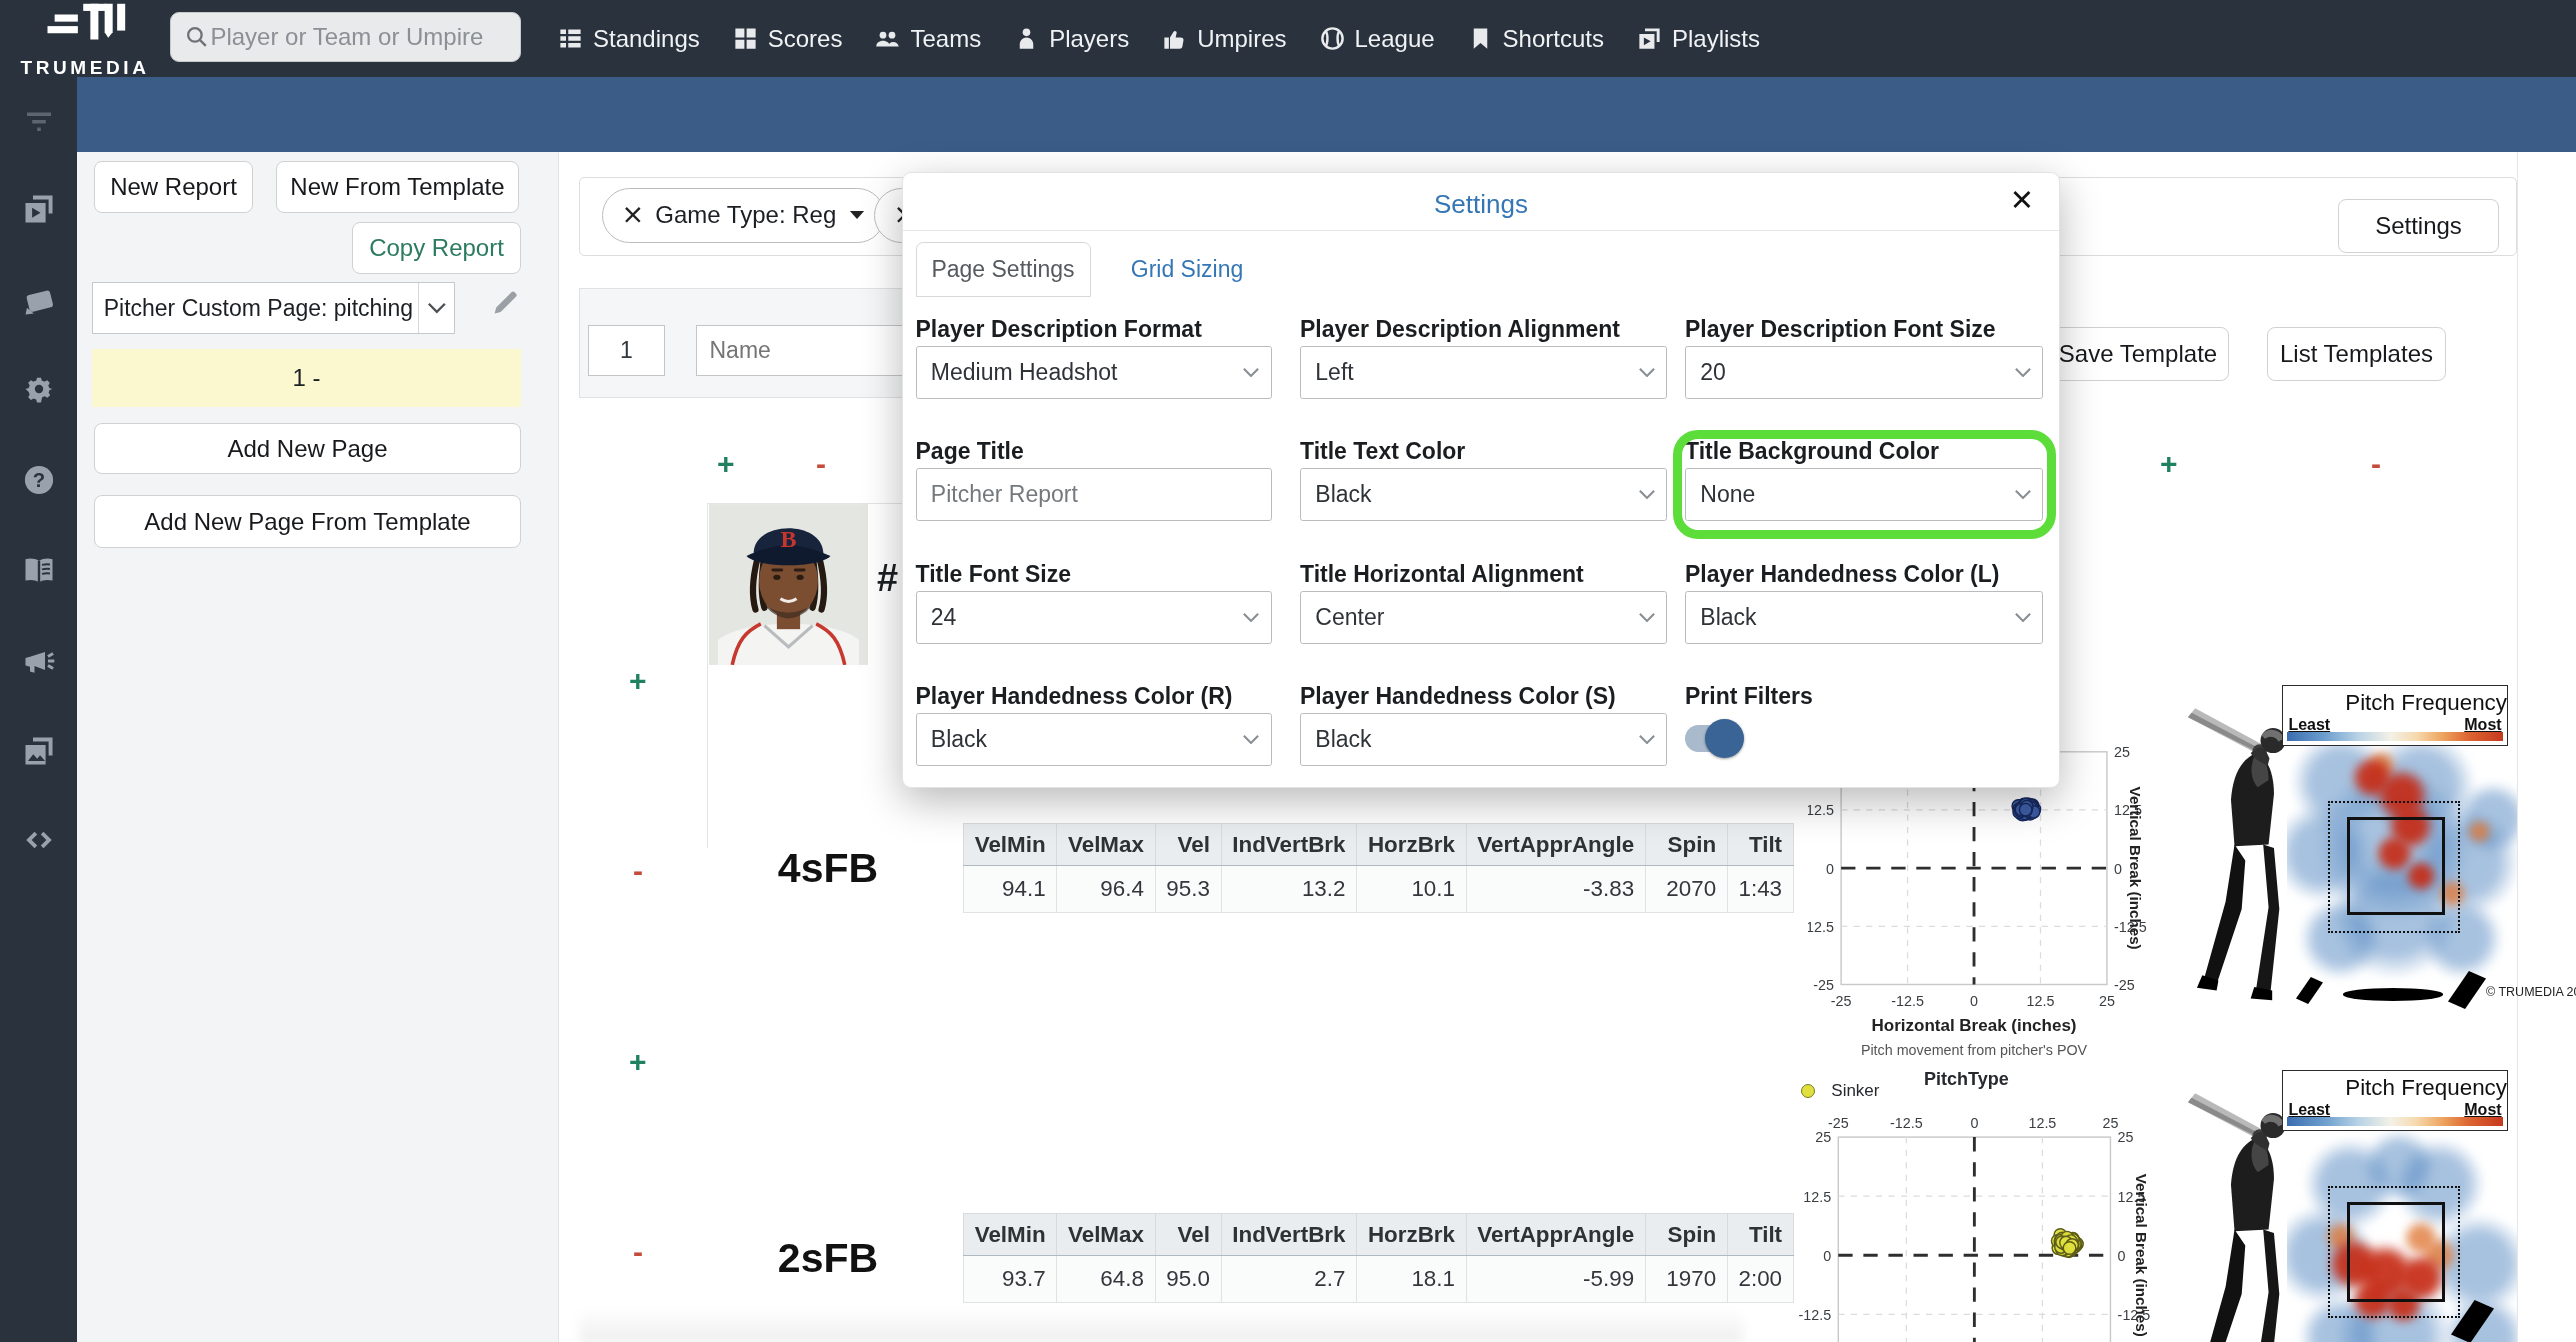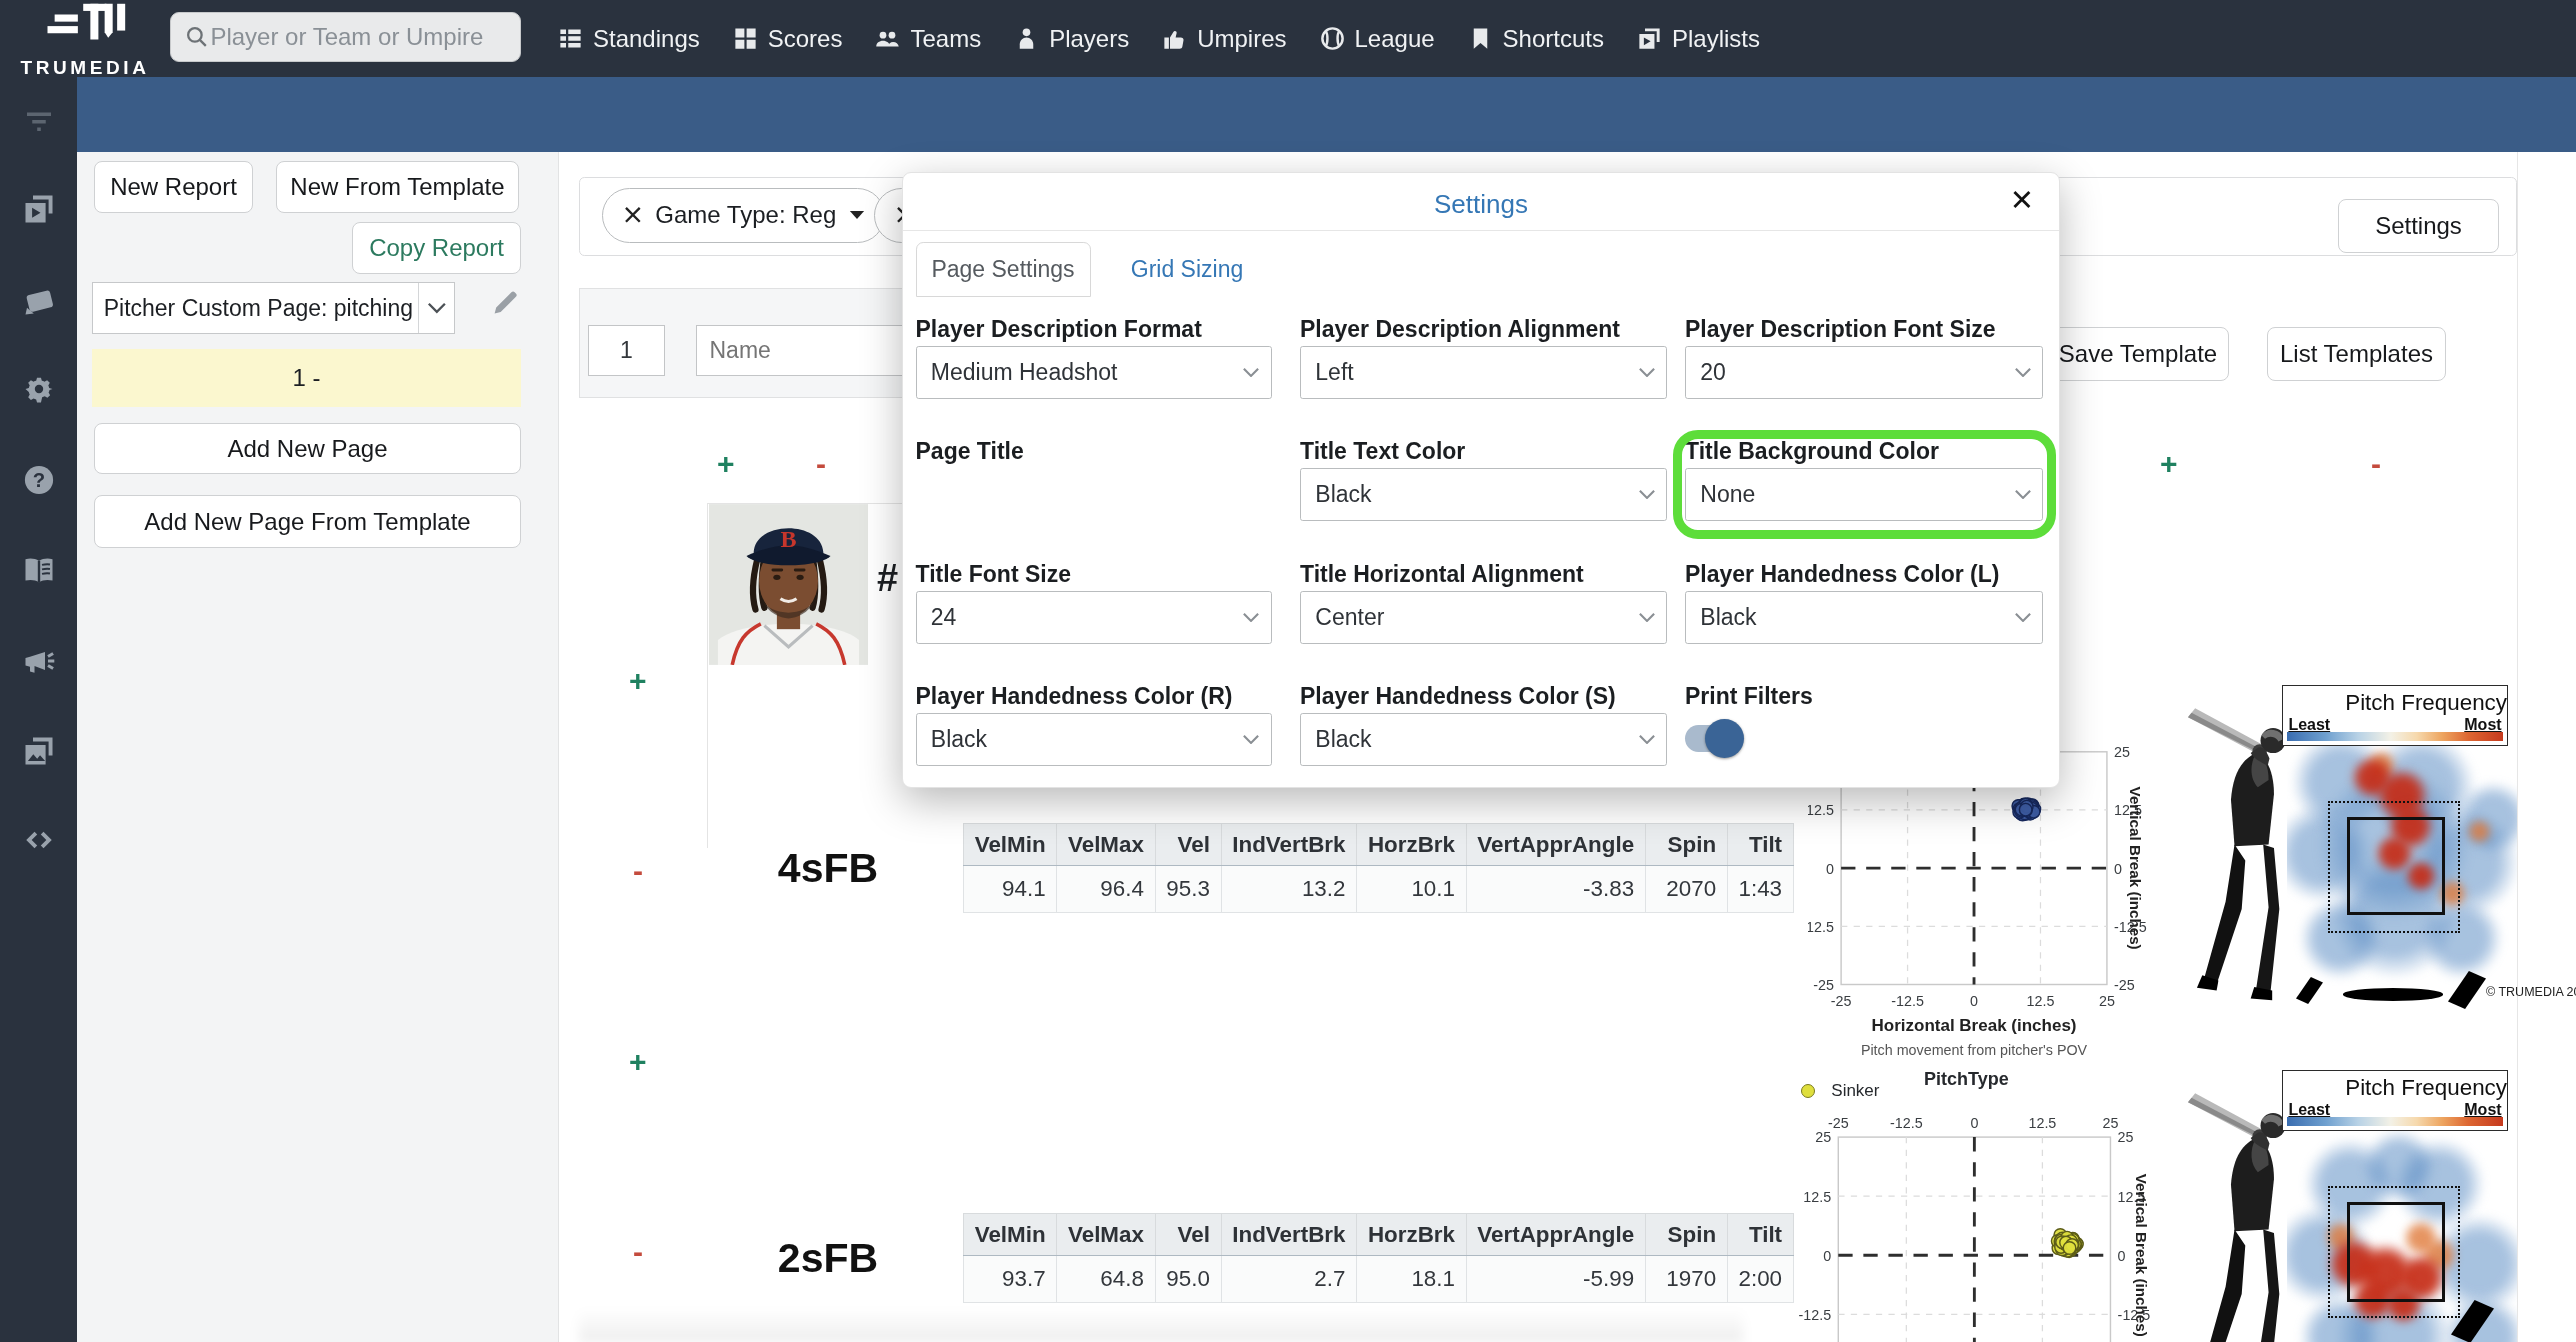--- a/index.html
+++ b/index.html
@@ -771,20 +771,21 @@
             <span class="v">20</span>
             <span class="c">
               <svg width="18" height="10.7" viewBox="0 0 20 12">
                 <path d="M2,2l8,8 8-8" fill="none" stroke="#8a8f94" stroke-width="2.4"></path>
               </svg>
             </span>
           </div>
         </div>
         <div class="field" style="left: 12.5px; top: 265px; width: 356px;">
           <div class="field-label">Page Title</div>
+          <div class="txt">Pitcher Report</div>
         </div>
         <div class="field" style="left: 397px; top: 265px; width: 367px;">
           <div class="field-label">Title Text Color</div>
           <div class="sel">
             <span class="v">Black</span>
             <span class="c">
               <svg width="18" height="10.7" viewBox="0 0 20 12">
                 <path d="M2,2l8,8 8-8" fill="none" stroke="#8a8f94" stroke-width="2.4"></path>
               </svg>
             </span>

